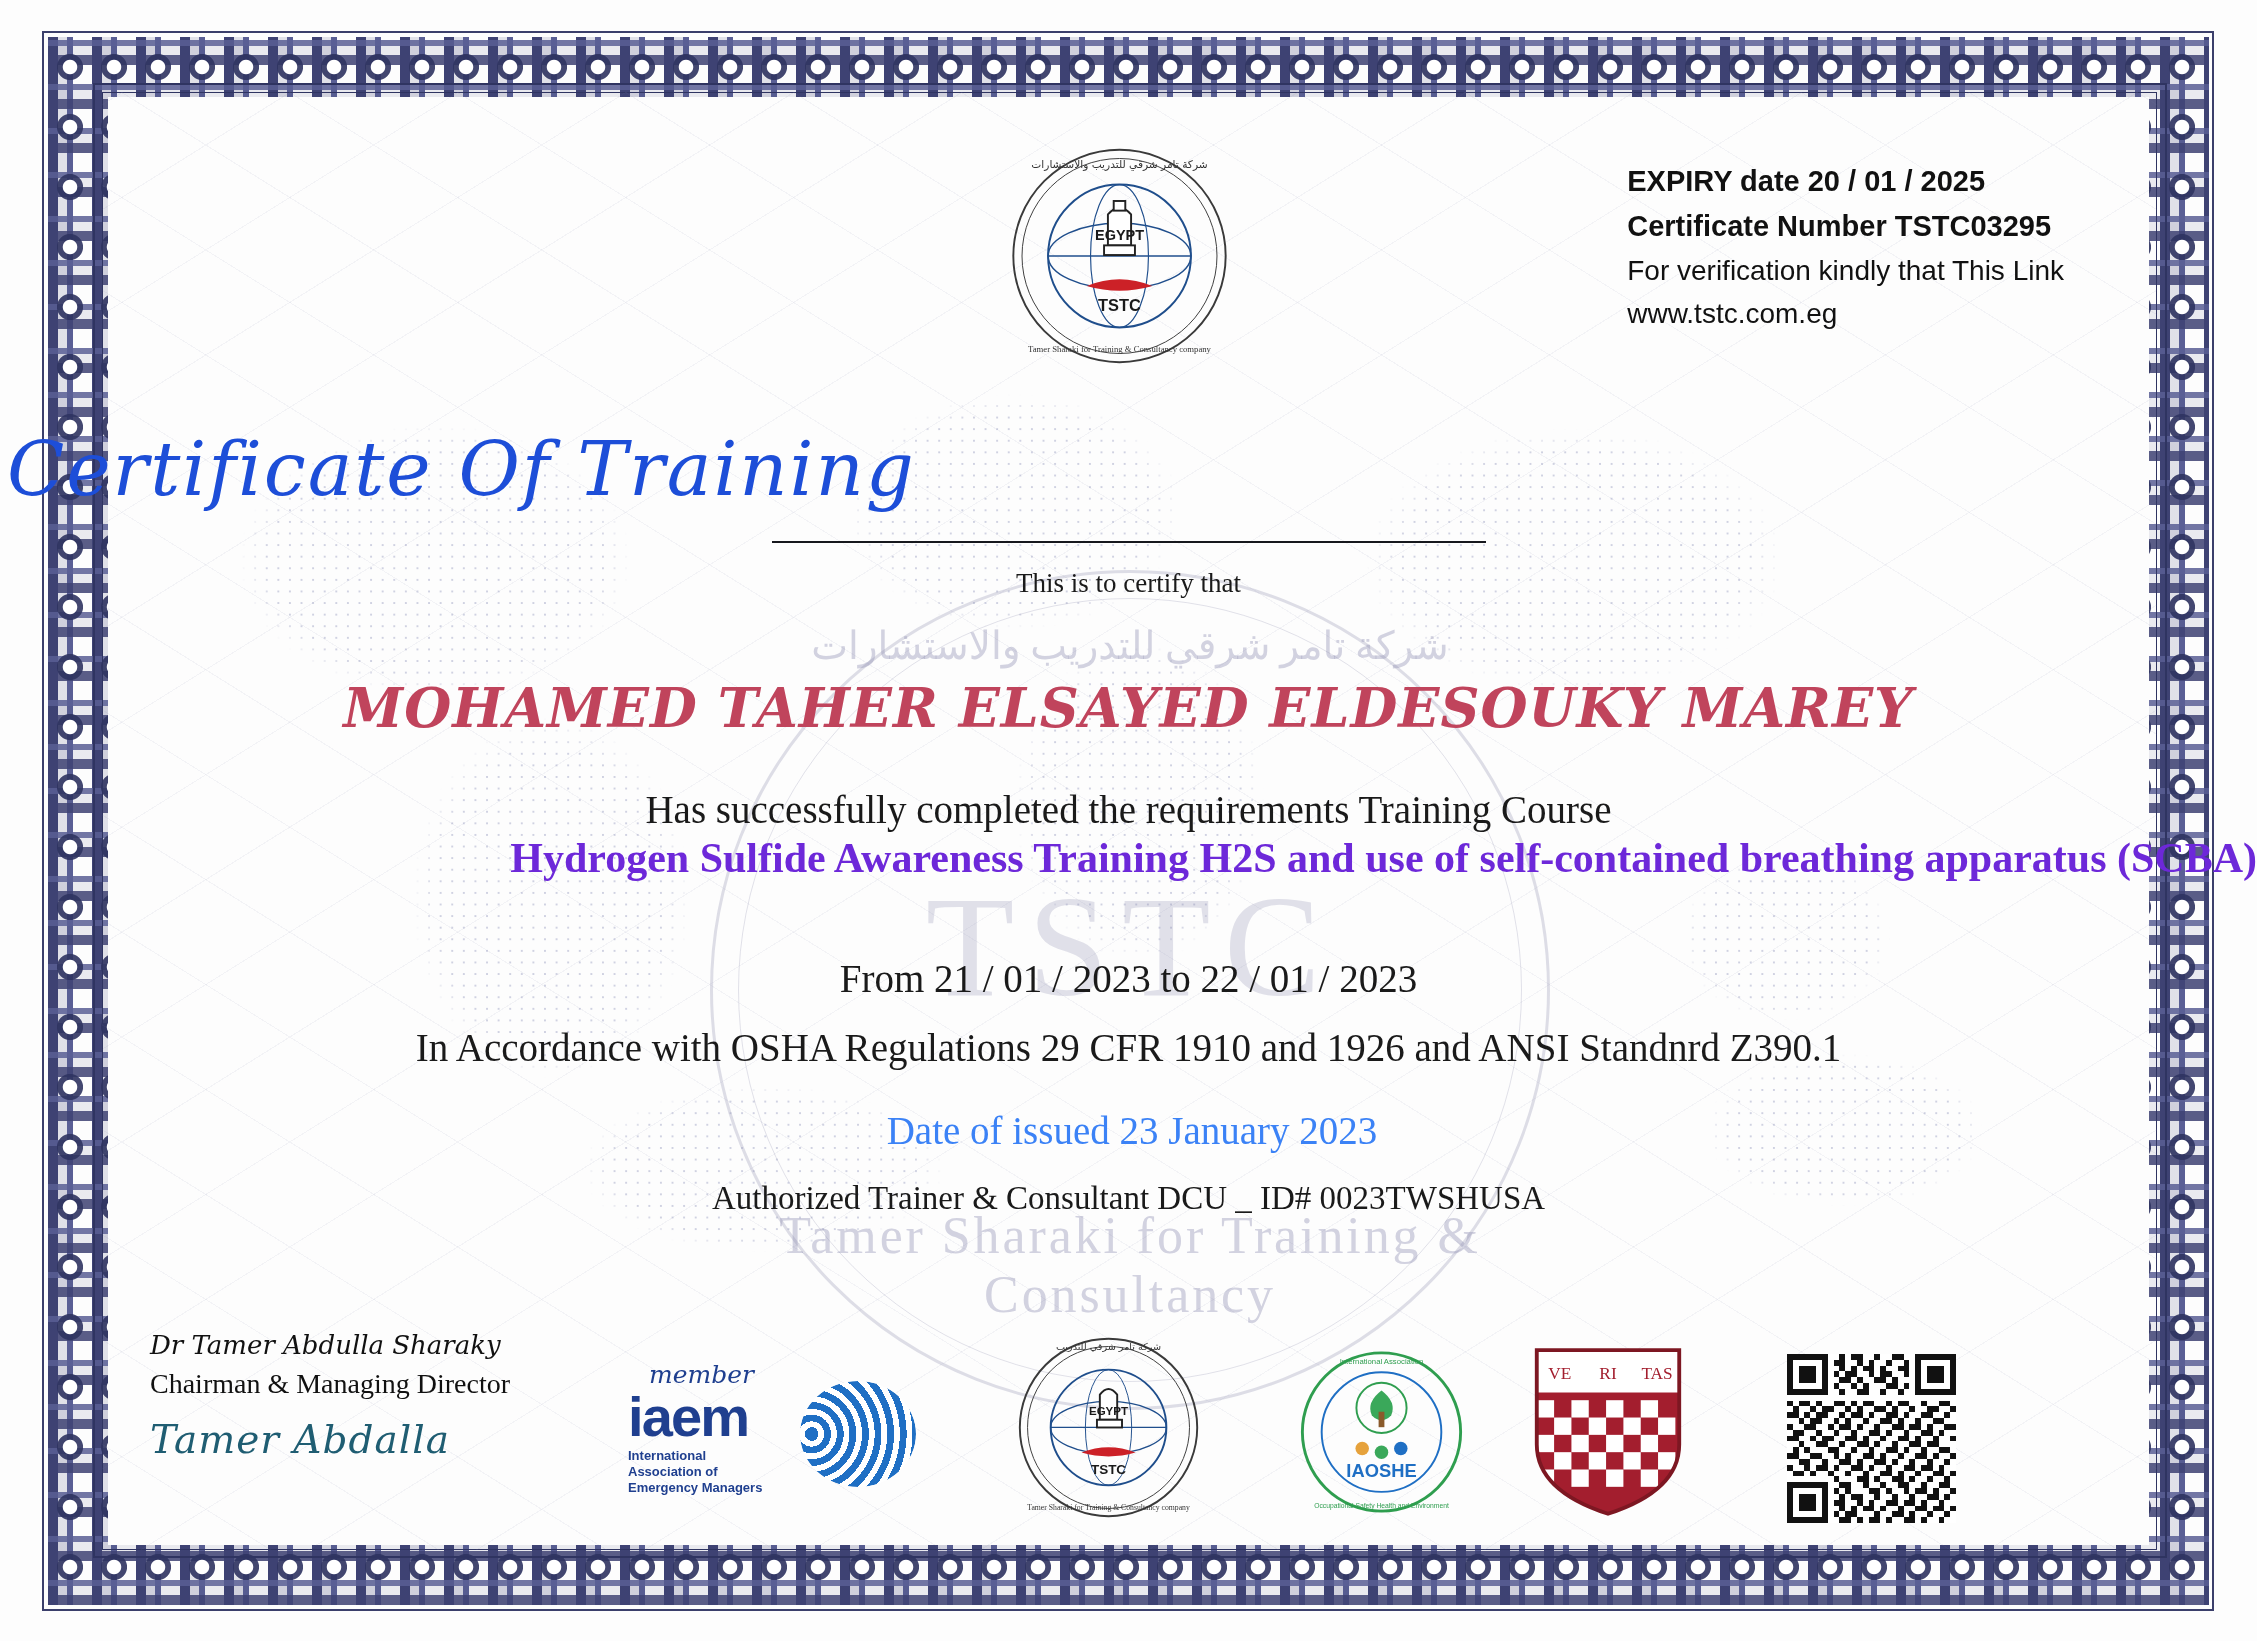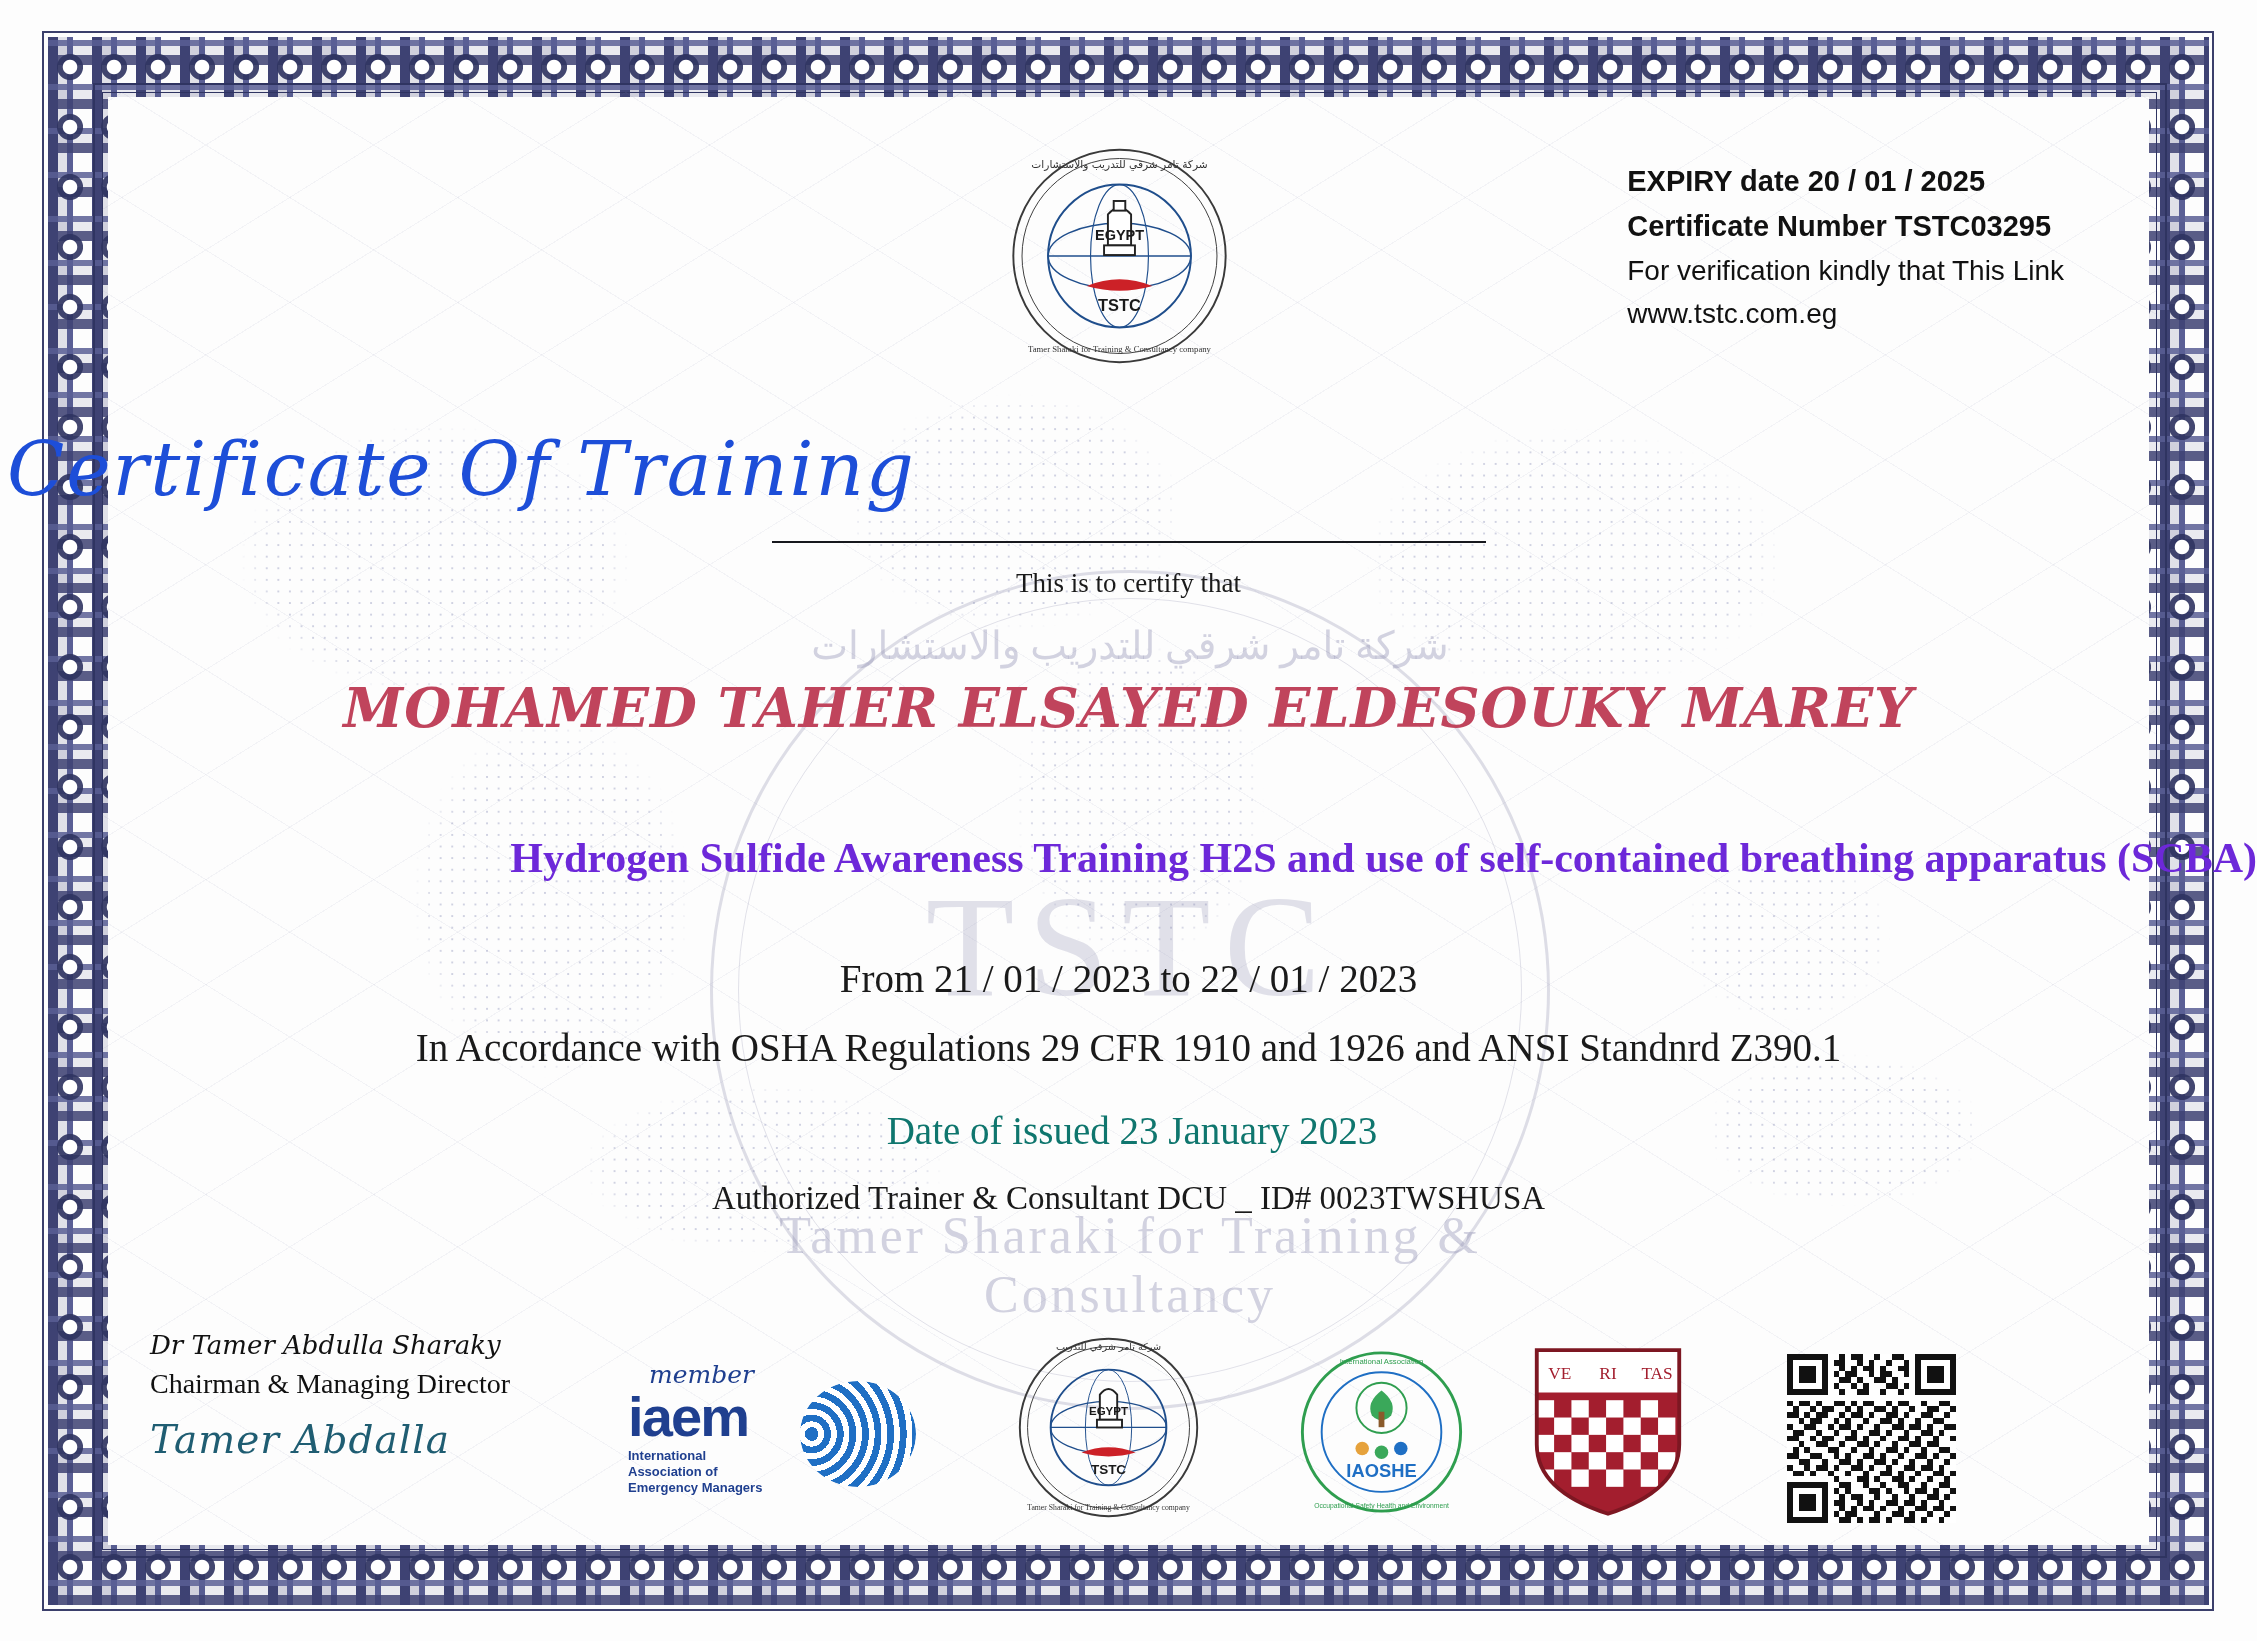--- a/index.html
+++ b/index.html
@@ -315,21 +315,21 @@
     text-align: center;
     font-size: 39px;
     color: #1a1a1a;
   }
   .issued {
     position: absolute;
     left: 7px; right: 0;
     top: 1108px;
     text-align: center;
     font-size: 39px;
-    color: #0f766e;
+    color: #3b82f6;
   }
   .trainer {
     position: absolute;
     left: 0; right: 0;
     top: 1180px;
     text-align: center;
     font-size: 33px;
     color: #1a1a1a;
   }
 
@@ -467,20 +467,21 @@
     <div class="meta-line bold">EXPIRY date 20 / 01 / 2025</div>
     <div class="meta-line bold">Certificate Number TSTC03295</div>
     <div class="meta-line">For verification kindly that This Link</div>
     <div class="meta-line">www.tstc.com.eg</div>
   </div>
 
   <div class="title">Certificate Of Training</div>
   <div class="title-rule"></div>
   <div class="subtitle">This is to certify that</div>
   <div class="recipient">MOHAMED TAHER ELSAYED ELDESOUKY MAREY</div>
+  <div class="line-completed">Has successfully completed the requirements Training Course</div>
   <div class="course">Hydrogen Sulfide Awareness Training H2S and use of self-contained breathing apparatus (SCBA)</div>
   <div class="dates">From 21 / 01 / 2023  to  22 / 01 / 2023</div>
   <div class="accordance">In Accordance with OSHA Regulations 29 CFR 1910 and 1926 and ANSI Standnrd Z390.1</div>
   <div class="issued">Date of issued 23 January 2023</div>
   <div class="trainer">Authorized Trainer &amp; Consultant DCU _ ID# 0023TWSHUSA</div>
 
   <div class="sign-block">
     <div class="sign-name">Dr Tamer Abdulla Sharaky</div>
     <div class="sign-role">Chairman &amp; Managing Director</div>
     <div class="sign-script">Tamer Abdalla</div>

